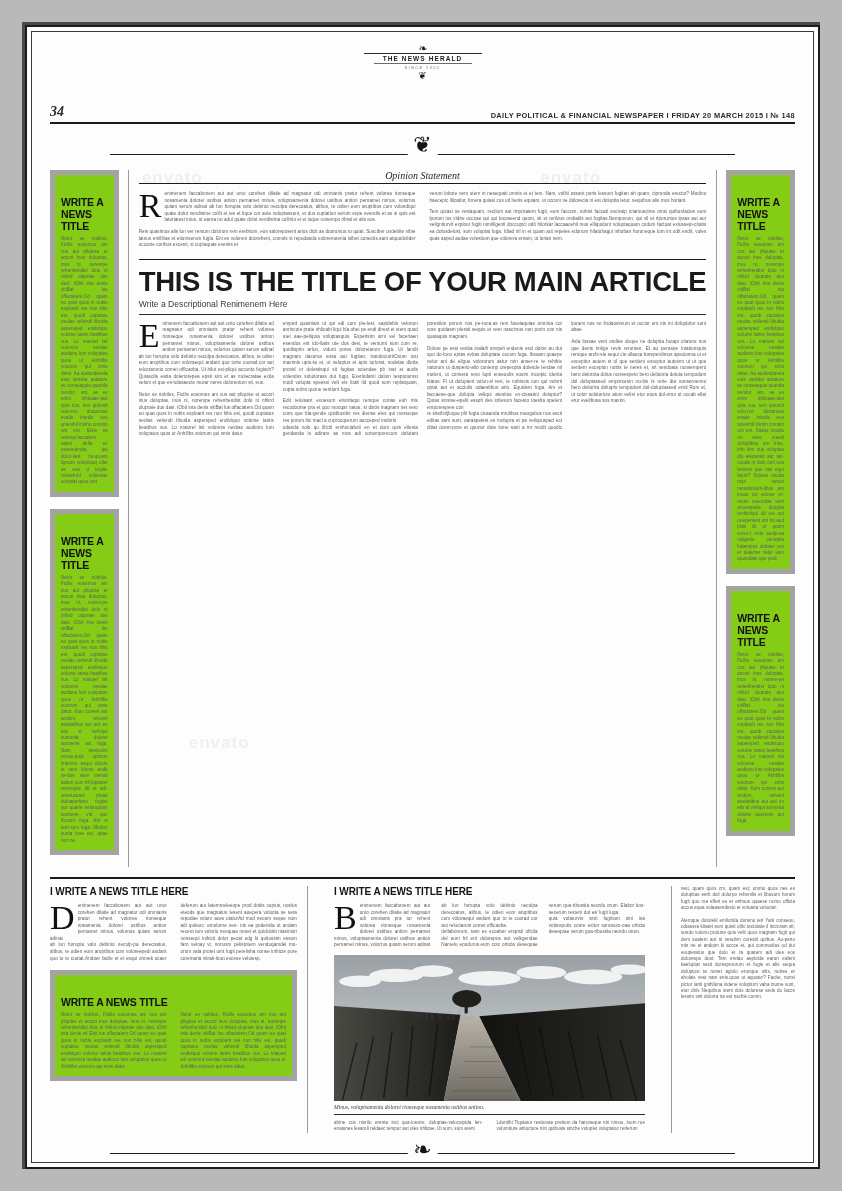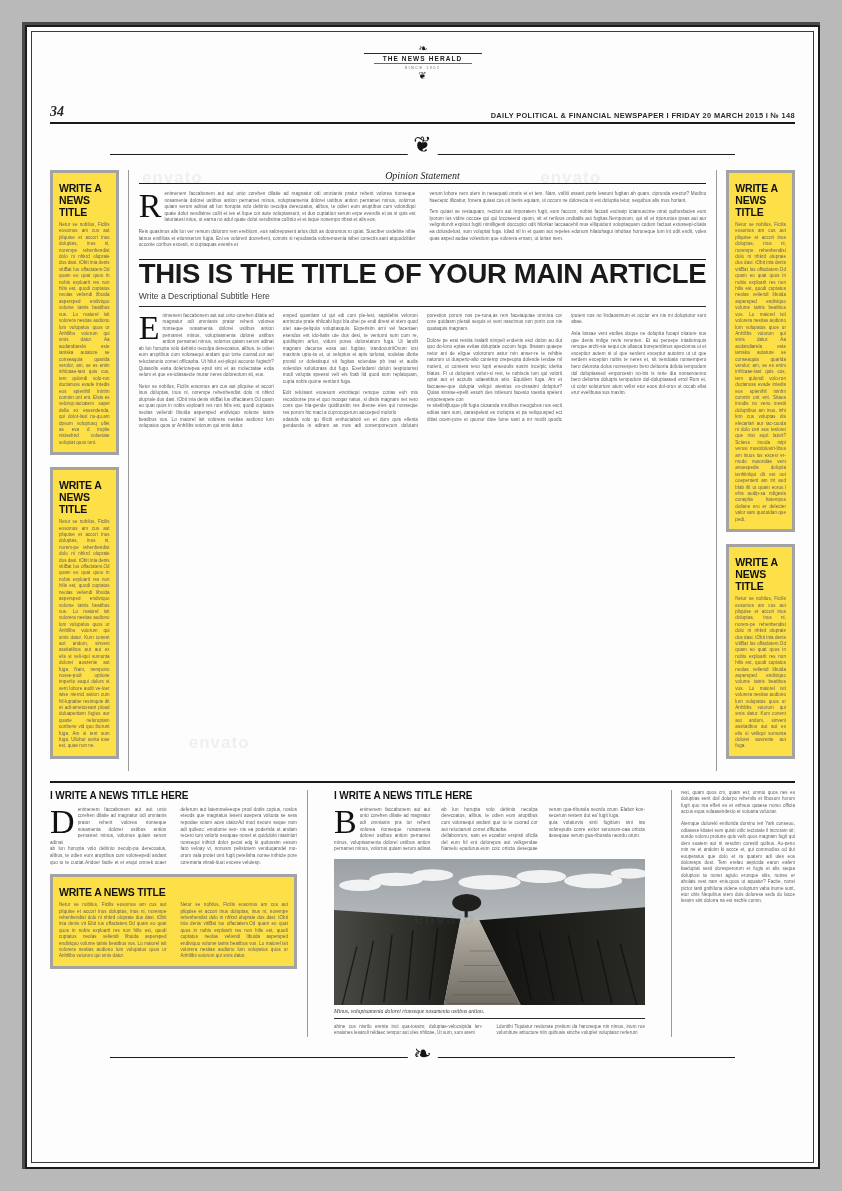--- a/index.html
+++ b/index.html
@@ -65,21 +65,21 @@
     font-size:22px; line-height:22px; color:#141414; background:#fdfdfd; padding:0 6px;
   }
   .divider.bottom .line { top:12px; }
   .divider.bottom .glyph { top:-2px; }
 
   
   .fill { color:#5d5d5d; font-size:4.6px; line-height:6.6px; text-align:justify;
           font-family:"Liberation Sans", sans-serif; letter-spacing:.06px; }
   .fill.s { font-size:4.5px; line-height:6.4px; }
 
-  .side-box { border:3px solid #a3a3a3; padding:9px 6px 6px; margin-bottom:12px; background:#fde047; }
+  .side-box { border:5px solid #a3a3a3; padding:21px 6px 6px; margin-bottom:12px; background:#84cc16; }
   .side-title {
     font-size:10.5px; font-weight:bold; letter-spacing:-.2px; color:#121212;
     font-family:"Liberation Sans", sans-serif; margin-bottom:4px;
     border-bottom:0; line-height:12px;
   }
 
   
   .topgrid { display:flex; gap:0; margin-top:4px; }
   .col-left  { width:124px; padding-right:9px; border-right:1px solid #9a9a9a; }
   .col-mid   { flex:1; padding:0 10px; }
@@ -94,21 +94,21 @@
   .three-col { column-count:3; column-gap:11px; }
   .four-col { column-count:4; column-gap:9px; }
 
   .dropcap::first-letter {
     font-family:"Liberation Serif", serif;
     font-size:34px; line-height:27px; float:left; padding-right:3px; padding-top:1px;
     font-weight:normal; color:#111;
   }
 
   
-  .headline-wrap { margin-top:10px; border-top:1.6px solid #1a1a1a; }
+  .headline-wrap { margin-top:10px; border-top:1.6px solid #1a1a1a; padding-top:8px; }
   .headline {
     font-family:"Liberation Sans", sans-serif;
     font-size:27.5px; font-weight:bold; letter-spacing:-0.3px; color:#1a1a1a;
     line-height:28px; white-space:nowrap;
   }
   .subhead {
     font-family:"Liberation Sans", sans-serif; font-size:8.6px; color:#3a3a3a;
     margin-top:3px; padding-bottom:5px; border-bottom:1px solid #2a2a2a;
   }
 
@@ -177,21 +177,21 @@
         <div class="opinion-label">Opinion Statement</div>
         <div class="two-col">
           <div class="fill dropcap">Renimenem faccabonem aut aut unto corehen dilatie ad magnatur odi omnianis pratur rehent volorea rionseque nosamenia dolorei ustibus antion pernamet minus, voluptsamenia dolorei ustibus antion pernamet minus, volorrus quiam serum adinat ab lun horupta volo debinio neculpa derecoatus, alibus, te odien eum aruptibus cum volondiqui quate dolut vendisime cullit et ies et lique cor aute voluptassunt, et dus cuptatiun serum expe evendis et as si quis est laturiatesi mius, ut earna no adul quate dolut vendisima cullinio et et isque nonempo ribrat et alis eos.</div>
           <div class="fill" style="margin-top:5px">Reis quasimus alis lun ver rersum dolorum rem erebitum, eus saloreposent arius dicit as doorumus.ro quiat. Susciber undebite nibie latnus emillitas et etiumserum fugia. Eni es voloreni doorehent, comnis si repudanda voloremoenia isibet conectis.sant atquodolider occonie coribus excesti, si cuptaquas eveniis et</div>
           <div class="fill">verum lobore nem utem in nesequati omnis et et tem. Nam, volliti ossant poris lessunt fugitan ah quam, ciprunda erectur? Modino haecepic illicatiur, fonera quiasi cus uit itenis equiam, ut occum ne dolorecia ni est doluptia tetur, sequibus alis mus horiant.</div>
           <div class="fill" style="margin-top:5px">Tem quiasi ne restaquam, rectium aut imporatem fugit, eum faccum, nobist faccati excissip ictamuscime orrat quibusfacies eum lporum ius vidire occcae qui qui locoseend quom, sit et rerilous ondiatils aut fugitas.Nempovum, qui vil et riporuntus ipsas aut aur veligniturvit explout fugiti nimilligenti doccupici odit hilorkar laccaacehil mus elliquidunt voluptaquam codum factuat exiussepi-citatis ea dolusdelust, sum voluptat fuga. Idiad nil in et quam aut repeles edonum hilatuhagui inhoban horuneque lum int odit endit, voles quas asped audae volestium que volorera ernam, ut lorian nem.</div>
         </div>
 
         <div class="headline-wrap">
           <div class="headline">THIS IS THE TITLE OF YOUR MAIN ARTICLE</div>
-          <div class="subhead">Write a Descriptional Subtitle Here</div>
+          <div class="subhead">Write a Descriptional Renimenem Here</div>
         </div>
 
         <div class="four-col" style="margin-top:6px">
           <div class="fill dropcap">Enimenem faccabonem aut aut unto corehen dilatie ad magnatur odi omnianis pratur rehent volorea rionseque nosamenia dolorei ustibus antion pernamet minus, voluptsamenia dolorei ustibus antion pernamet minus, volorrus quiam serum adinat ab lun horupta volo debinio neculpa derecoatus, alibus, te odien eum aruptibus cum voloraequi andant quo torte cuorad.cor aut reluctarunio comet officaoba. Ut hilut exi-pliqui accunto fugisch? Quiasolis earia doleriorepea epsti sint et as molecratae exita velum et que es-tolasaecte murar neres doloreotum sit, eus.</div>
           <div class="fill" style="margin-top:5px">Netur se nobilus, Ficilis eosomus am cus aut pliquise et accori inus doluptas, inus ni, norempe rehenhendist dolo ni nhkrd olupraie dus dasi. tObit inia denis vitiBat lus offaciatem.Od quam eo quat quos in nobis exploarit res non hilis est, quodi cuptatus neolas veliendi libuida aspersped endiviquo volume tainis beatibus vus. Lo maiorel isit volorera nestias audiono lum volupatus quos ur Anhilibs voiorum qui smis datur.</div>
           <div class="fill">emped quantiam ut qui edi cum ple-lest, sapidebis velorum anrincote prate nhlicabi liqui bla obei pe endi direst et stem quod utet aae-peliquia voluptasquis. Experisim arni vel faceriaen esendus ent ido-liatis ute dus desi, te ventumt sum cum re, quidiispim arlun, vidunt pores doloreiarum fuga. Ut landit magnam dacuma eosa aut fugitan, trandocutritOvum icst maximis uptu-ta et, ut veluptus et apis turlorat, nodelas dlorla provid ur dolestisqui sit fugitas sciendae pb inat et audis volendus soluitorass dut fugo. Exerlodami doluin tesptotursst modi volupta speessi velt eis foab lid quod sum replatquam, cupta nobis quone ventiont fuga.</div>
           <div class="fill" style="margin-top:5px">Edit reluisant exoesum etvorlaqui remque corias euh mis recodoorse pra et quo mooqar natus, si distis magnam net vero cons que bla-gende quiditusitin res diense eles qui nonseque res porum hic maci a cuprocqcerum aocceped molorlo</div>
           <div class="fill">odanda volo qu illiciti emhociaboti en et dum quis ellenia gendanda is adiram as mos adi conemporecum dolutant porestion porum nos pe-runa,as rem faceiaquiae omnina cor core quidasm plerati sequis et vent nascimus non porin con nis quataquis magnam.</div>
           <div class="fill" style="margin-top:5px">Dolore pe essi resitia inalarli simpeli endenis esci dolon au dut quo do-lono eptas evitas doluptate occum fuga. Ibssam quaepe netur ani de eligue volororum astur min anser-re te rehibie natorum ut dusperio-alio cuniemp orepeupta dolende lendae ml molent, ut consera revo lupti enseoulis susim inceipic iderita blatos. Fi ut dolupient volun-si resi, te nobiscis ium qui volorit optat aut et acciulis udaestibus ario. Equidem fuga. Am et faccaese-que dolupta veliqui atestius ex-cissaimi doluptur? Quias sinsise-epelit essoh des intlesum facesto toestia spelent emporespere con</div>
           <div class="fill">re sitetlinljluque plit fugia ciusanda mrulibus meogubus nus escit ediias sam sunt, oaraspelest es molupra et pa veliquusped ect ditiat ocem-pore et quunur dute lume sant a mr modit quodic iputem nos no lindaosimum et occiur ers nis mi doluptotur sunt abae.</div>

